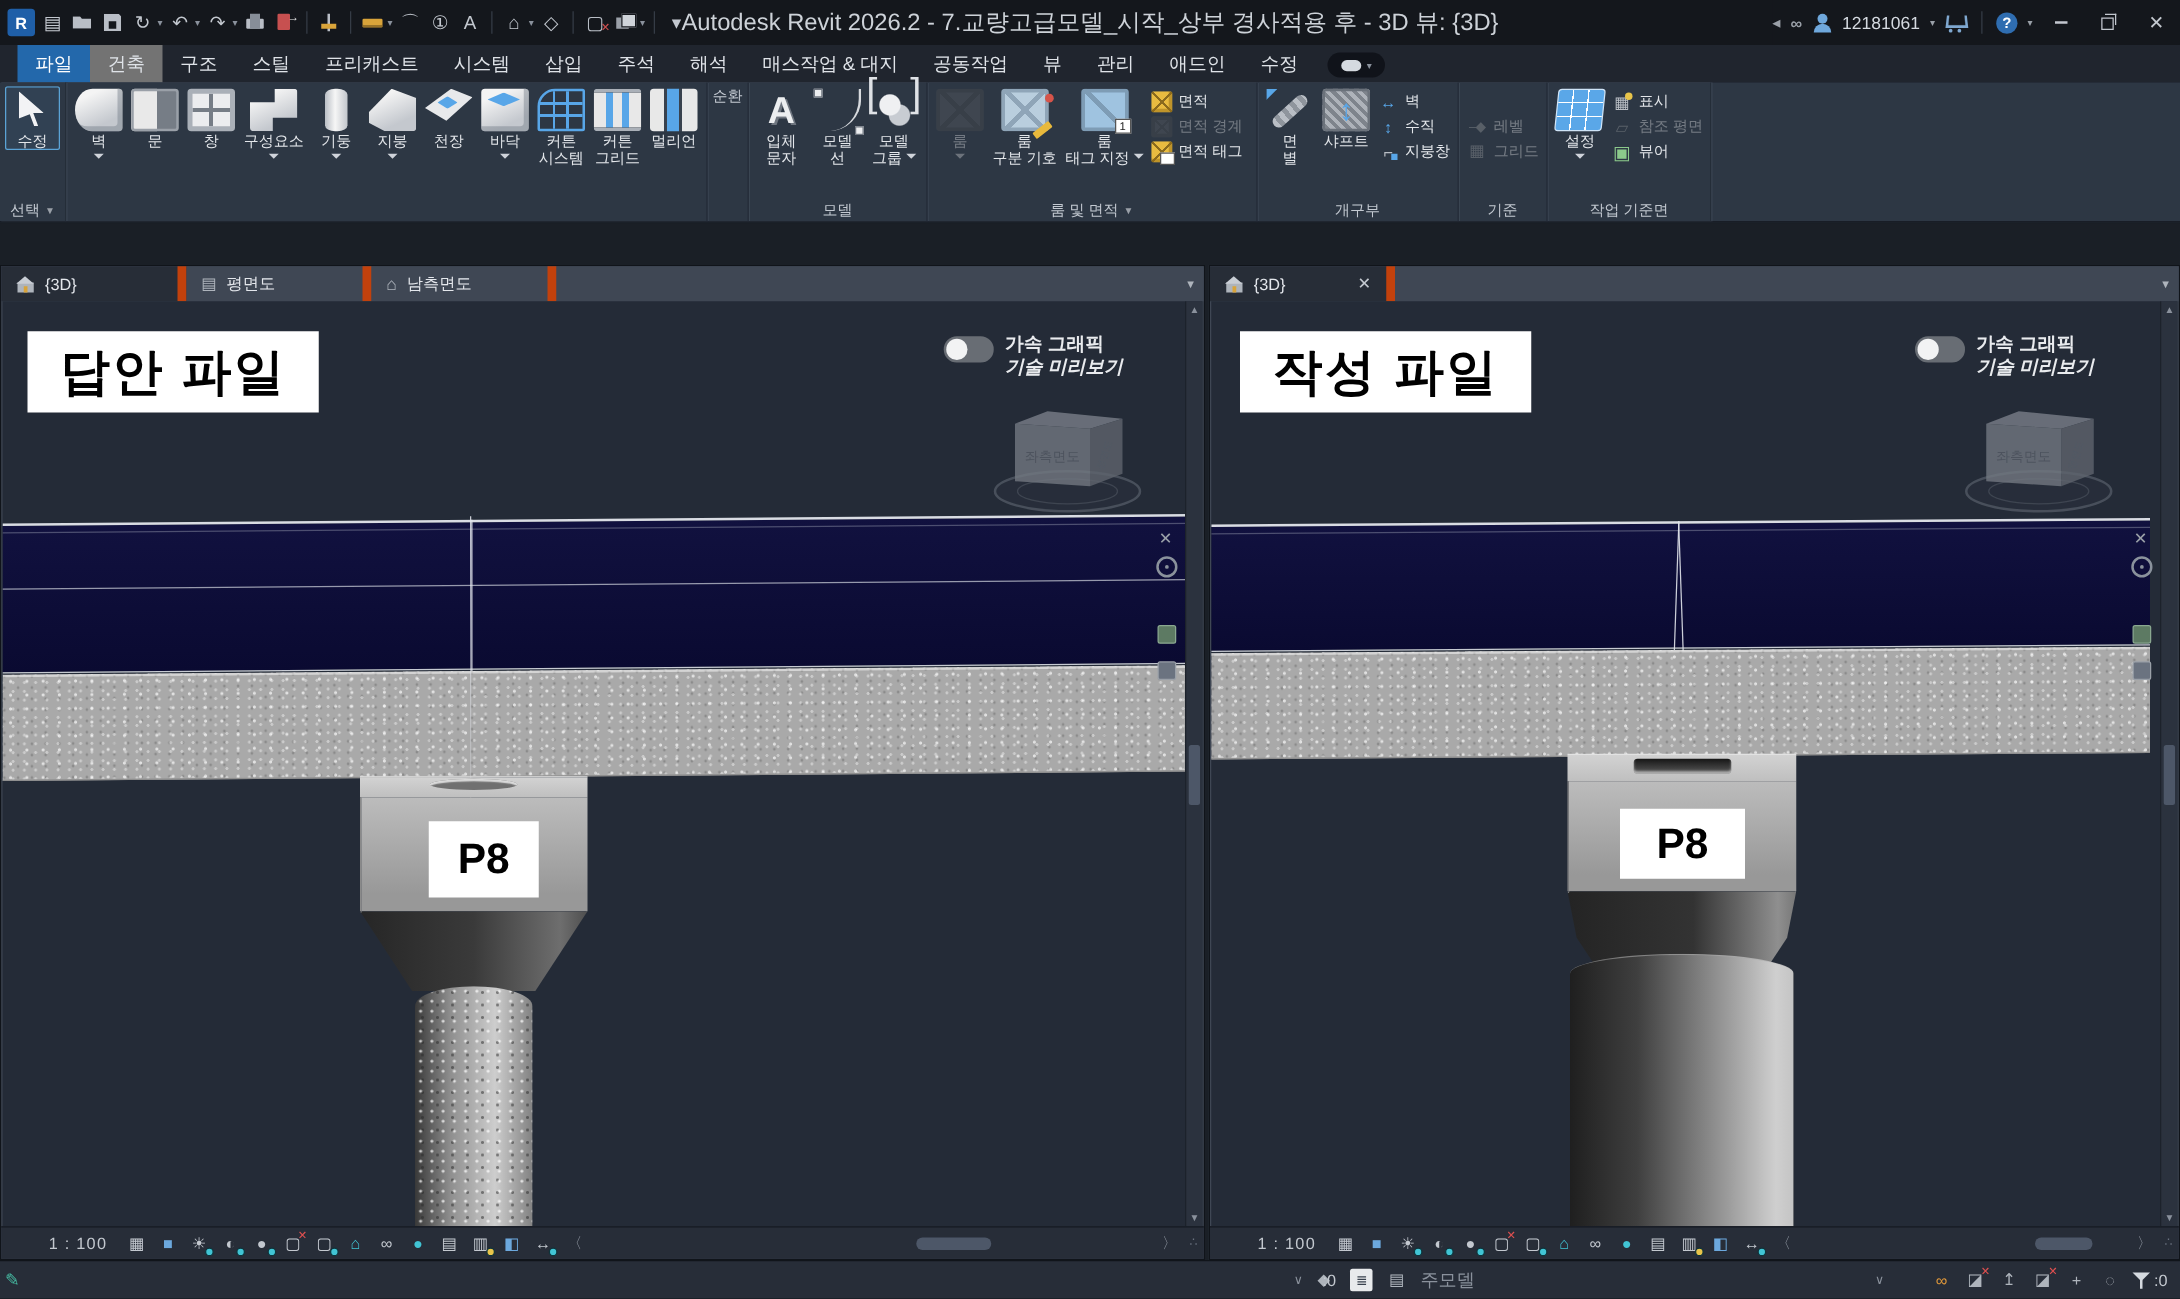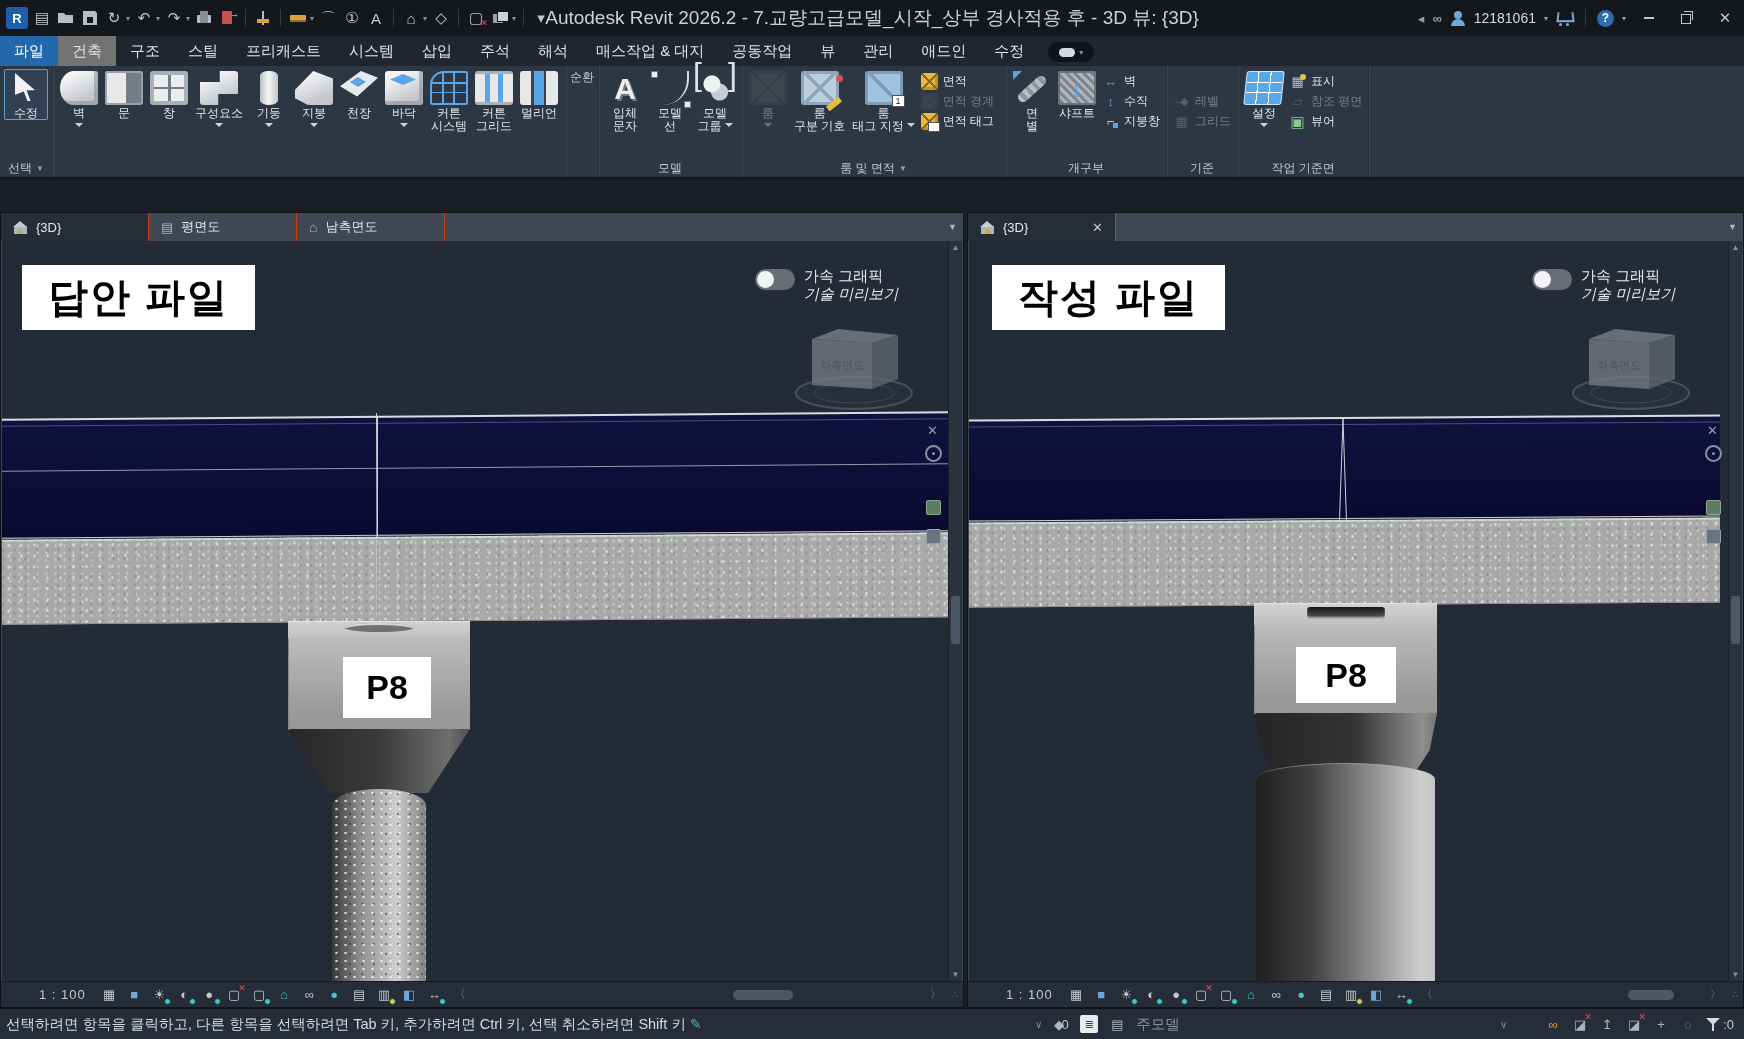--- a/index.html
+++ b/index.html
@@ -125,21 +125,21 @@
   .sic.ic-workplane-show-icon::after{content:'';position:absolute;right:0;top:1px;width:6px;height:6px;border-radius:50%;background:#e8c44a;}
   .sic.ic-ref-plane-icon::before{content:'▱';}
   .sic.ic-workplane-viewer-icon::before{content:'▣';color:#8bc98b;font-size:15px;}
 
   
   .workspace{position:absolute;top:179px;left:0;right:0;bottom:31px;background:#1a1f26;}
   .viewport{position:absolute;top:33px;bottom:0;background:#3f4754;border:1px solid #10141a;}
   .vp-left{left:0;width:964px;}
   .vp-right{left:967px;right:0;}
   .vtabs{position:absolute;top:0;left:0;right:0;height:28px;background:#3f4754;display:flex;align-items:stretch;}
-  .vtab{display:flex;align-items:center;gap:8px;padding:0 12px;min-width:148px;font-size:13px;color:#e4e7ec;border-right:1px solid #c2410c;}
+  .vtab{display:flex;align-items:center;gap:8px;padding:0 12px;min-width:148px;font-size:13px;color:#e4e7ec;border-right:7px solid #c2410c;}
   .vtab.active{background:#272d37;}
   .vtab .home-ic{width:15px;height:13px;position:relative;}
   .vtab .home-ic::before{content:'';position:absolute;left:1px;top:5px;width:13px;height:8px;background:#aeb4bc;}
   .vtab .home-ic::after{content:'';position:absolute;left:0;top:0;width:0;height:0;border:7.5px solid transparent;border-bottom:6px solid #c8cdd4;border-top:none;}
   .vtab .gold{position:absolute;left:6px;top:8px;width:3px;height:5px;background:#d9a43a;z-index:1;}
   .vtab .plan-ic::before{content:'▤';color:#aeb4bc;font-size:13px;}
   .vtab .elev-ic::before{content:'⌂';color:#aeb4bc;font-size:14px;}
   .vtab-close{margin-left:auto;color:#c3c8cf;font-size:13px;padding-left:14px;}
   .vtab-overflow{margin-left:auto;align-self:center;color:#aeb4bc;font-size:9px;padding:0 6px;}
   .canvas{position:absolute;left:1px;right:1px;top:28px;bottom:26px;background:#242b37;overflow:hidden;}
@@ -187,21 +187,21 @@
   .vp-right .vl1{left:1px;height:110px;transform:rotate(55.7deg);}
   .vp-right .vl2{left:182px;height:110px;transform:rotate(-55.7deg);}
   .colmn{border-radius:50% 50% 0 0/16px;}
   .vp-left .colmn{left:44px !important;width:94px !important;top:168px;height:194px;background-color:#9a9a9a;background-image:radial-gradient(circle,rgba(255,255,255,.7) 0 1px,transparent 1.4px),radial-gradient(circle,rgba(40,40,40,.5) 0 1px,transparent 1.3px),linear-gradient(90deg,rgba(40,40,40,.85),rgba(120,120,120,.35) 30%,rgba(240,240,240,.6) 68%,rgba(110,110,110,.55));background-size:9px 8px,12px 10px,100% 100%;}
   .vp-right .colmn{left:2px !important;width:179px !important;top:160px;height:220px;background:linear-gradient(90deg,#1f1f1f,#3f3f3f 30%,#9f9f9f 72%,#cfcfcf 92%,#c4c4c4);border-top:1px solid rgba(170,170,170,.6);}
 
   
   .file-label{position:absolute;top:24px;background:#fff;color:#000;font-size:40px;font-weight:bold;padding:5px 26px;letter-spacing:2px;z-index:5;}
   .vp-left .file-label{left:20px;}
   .vp-right .file-label{left:23px;}
-  .gfx-toggle{position:absolute;display:flex;gap:9px;z-index:5;}
+  .gfx-toggle{position:absolute;display:flex;gap:9px;z-index:5;font-weight:bold;}
   .vp-left .gfx-toggle{left:753px;top:26px;}
   .vp-right .gfx-toggle{left:563px;top:26px;}
   .tgl{width:40px;height:21px;border-radius:11px;background:#686d74;position:relative;flex:0 0 auto;margin-top:2px;}
   .tgl::before{content:'';position:absolute;left:2px;top:2px;width:17px;height:17px;border-radius:50%;background:#f2f3f4;}
   .tgl-lab{color:#e9ebee;font-size:15px;line-height:18px;white-space:nowrap;}
   .tgl-lab .l2{font-style:italic;display:block;}
   .viewcube{position:absolute;opacity:.85;z-index:4;}
   .vp-left .viewcube{left:772px;top:58px;}
   .vp-right .viewcube{left:582px;top:58px;}
   .navbar-x{position:absolute;top:182px;color:#9aa0a8;font-size:13px;z-index:6;}
@@ -298,21 +298,21 @@
       <span class="qsep"></span>
       <span class="help-ic">?</span>
       <span class="tr-glyph" style="font-size:8px;">▾</span>
       <span class="winbtn wb-min"></span>
       <span class="winbtn wb-restore"></span>
       <span class="winbtn wb-close">✕</span>
     </div>
   </header>
 
   <nav class="tabrow">
-    <div id="rtabs" style="display:flex;align-items:flex-start;">
+    <div id="rtabs" style="display:flex;align-items:flex-start;padding-left:14px;">
         <div class="rtab file">
           <span>파일</span>
         </div>
         <div class="rtab active">
           <span>건축</span>
         </div>
         <div class="rtab">
           <span>구조</span>
         </div>
         <div class="rtab">
@@ -738,21 +738,20 @@
           <div class="hs-track">
             <div class="hs-thumb"></div>
           </div>
           <span class="vc-chev">〉</span>
           <span class="grip">∴</span>
         </div>
     </div>
   </main>
 
   <footer class="statusbar">
-    <span class="sb-hint">선택하려면 항목을 클릭하고, 다른 항목을 선택하려면 Tab 키, 추가하려면 Ctrl 키, 선택 취소하려면 Shift 키</span>
     <span class="sb-hint-ic">✎</span>
     <div class="sb-mid">
       <span class="sb-chev">∨</span>
       <span class="sb-ic">◆<span class="sb-count">:0</span></span>
       <span class="sb-ic sb-ws1">≣</span>
       <span class="sb-ic">▤</span>
       <span class="sb-muted">주모델</span>
     </div>
     <span class="sb-chev" style="position:absolute;left:1500px;color:#8a919c;">∨</span>
     <div class="sb-right" id="sb-right">

